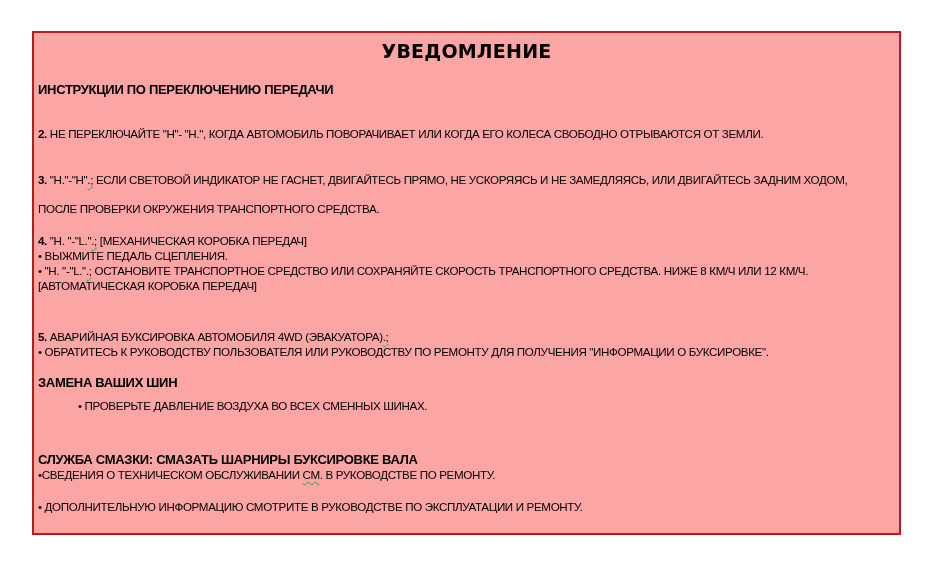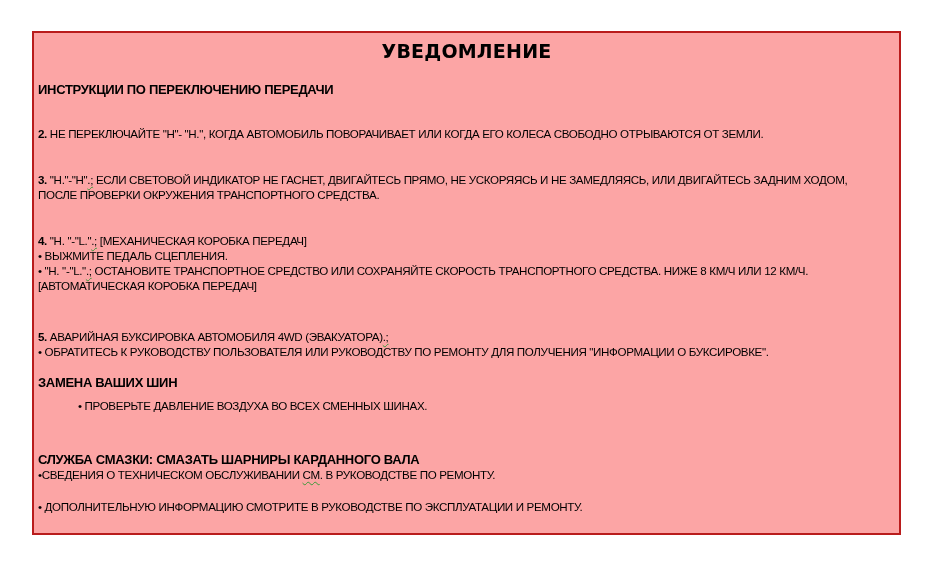--- a/index.html
+++ b/index.html
@@ -66,38 +66,38 @@
   <div class="line heading" style="top:50px;">ИНСТРУКЦИИ ПО ПЕРЕКЛЮЧЕНИЮ ПЕРЕДАЧИ</div>
 
 
   <div class="line" style="top:94px;">
     <b>2.</b><span> НЕ ПЕРЕКЛЮЧАЙТЕ "H"- "H.", КОГДА АВТОМОБИЛЬ ПОВОРАЧИВАЕТ ИЛИ КОГДА ЕГО КОЛЕСА СВОБОДНО ОТРЫВАЮТСЯ ОТ ЗЕМЛИ.</span>
   </div>
 
   <div class="line" style="top:140px;">
     <b>3.</b><span> "H."-"H"</span><span class="squiggle">.;</span><span> ЕСЛИ СВЕТОВОЙ ИНДИКАТОР НЕ  ГАСНЕТ, ДВИГАЙТЕСЬ ПРЯМО, НЕ УСКОРЯЯСЬ И НЕ ЗАМЕДЛЯЯСЬ, ИЛИ ДВИГАЙТЕСЬ ЗАДНИМ ХОДОМ,</span>
   </div>
-  <div class="line" style="top:155px;">ПОСЛЕ ПРОВЕРКИ ОКРУЖЕНИЯ ТРАНСПОРТНОГО СРЕДСТВА.</div>
+  <div class="line" style="top:169px;">ПОСЛЕ ПРОВЕРКИ ОКРУЖЕНИЯ ТРАНСПОРТНОГО СРЕДСТВА.</div>
 
   <div class="line" style="top:201px;">
     <b>4.</b><span> "H. "-"L."</span><span class="squiggle">.;</span><span> [МЕХАНИЧЕСКАЯ КОРОБКА ПЕРЕДАЧ]</span>
   </div>
   <div class="line" style="top:216px;">• ВЫЖМИТЕ ПЕДАЛЬ СЦЕПЛЕНИЯ.</div>
   <div class="line" style="top:231px;">
     <span>• "H. "-"L."</span><span class="squiggle">.;</span><span> ОСТАНОВИТЕ ТРАНСПОРТНОЕ СРЕДСТВО ИЛИ СОХРАНЯЙТЕ СКОРОСТЬ ТРАНСПОРТНОГО СРЕДСТВА. НИЖЕ 8 КМ/Ч ИЛИ 12 КМ/Ч.</span>
   </div>
   <div class="line" style="top:246px;">[АВТОМАТИЧЕСКАЯ КОРОБКА ПЕРЕДАЧ]</div>
 
   <div class="line" style="top:297px;text-align:center;">
     <b>5.</b><span> АВАРИЙНАЯ БУКСИРОВКА АВТОМОБИЛЯ 4WD (ЭВАКУАТОРА)</span><span class="squiggle">.;</span>
   </div>
   <div class="line" style="top:312px;">• ОБРАТИТЕСЬ К РУКОВОДСТВУ ПОЛЬЗОВАТЕЛЯ ИЛИ РУКОВОДСТВУ ПО РЕМОНТУ ДЛЯ ПОЛУЧЕНИЯ "ИНФОРМАЦИИ О БУКСИРОВКЕ".</div>
 
   <div class="line heading" style="top:343px;">ЗАМЕНА ВАШИХ ШИН</div>
   <div class="line" style="top:366px;margin-left:40px;"> • ПРОВЕРЬТЕ ДАВЛЕНИЕ ВОЗДУХА ВО ВСЕХ СМЕННЫХ ШИНАХ.</div>
 
-  <div class="line heading" style="top:420px;">СЛУЖБА СМАЗКИ: СМАЗАТЬ  ШАРНИРЫ КАРДАННОГО ВАЛА</div>
+  <div class="line heading" style="top:420px;">СЛУЖБА СМАЗКИ: СМАЗАТЬ  ШАРНИРЫ БУКСИРОВКЕ ВАЛА</div>
   <div class="line" style="top:467px;">•  ДОПОЛНИТЕЛЬНУЮ ИНФОРМАЦИЮ СМОТРИТЕ В РУКОВОДСТВЕ ПО ЭКСПЛУАТАЦИИ И РЕМОНТУ.</div>
   <div class="line" style="top:435px;">
     <span>•СВЕДЕНИЯ О ТЕХНИЧЕСКОМ ОБСЛУЖИВАНИИ </span><span class="squiggle">СМ</span><span>. В РУКОВОДСТВЕ ПО РЕМОНТУ.</span>
   </div>
 
 </div>
 
 </body></html>

